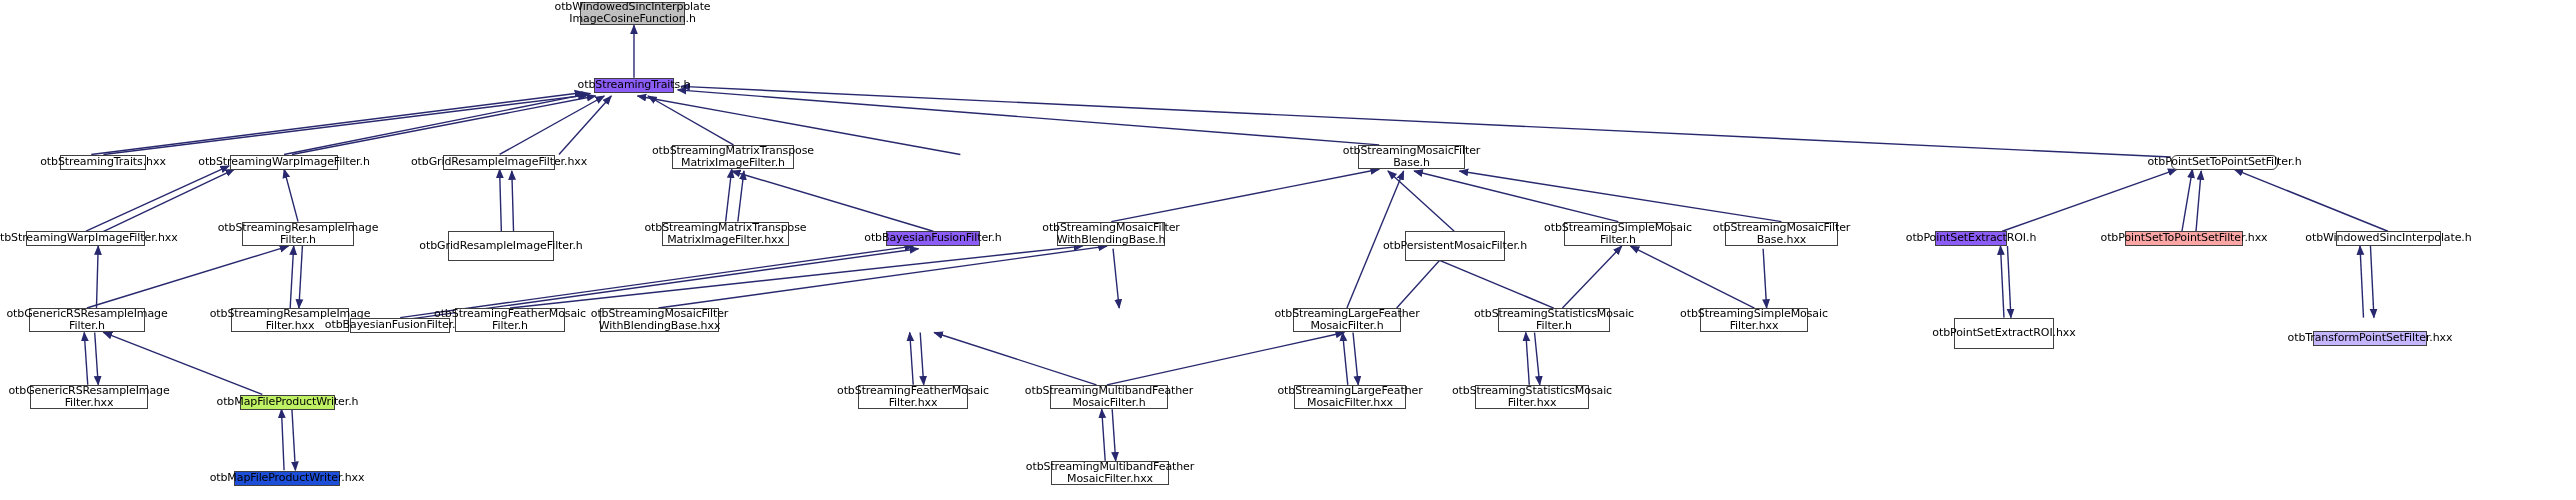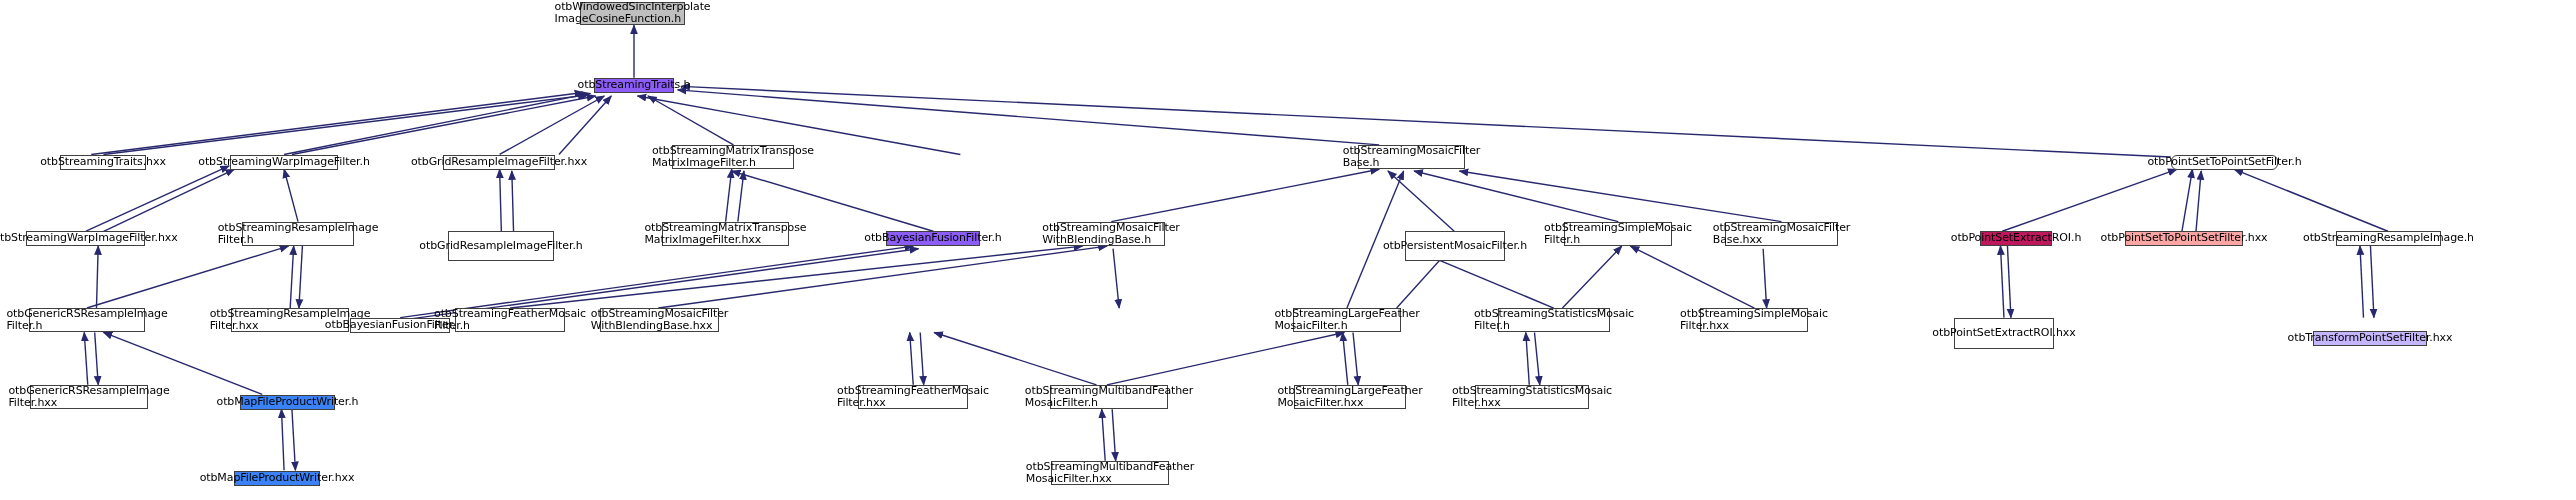--- a/index.html
+++ b/index.html
@@ -1,20 +1,20 @@
 <!DOCTYPE html>
 <html style="font-size:14px"><head>
 <meta charset="utf-8">
 <style>
   html,body{margin:0;padding:0;background:#ffffff;}
   body{font-family:"DejaVu Sans","Liberation Sans",sans-serif;}
   #graph{position:relative;width:2576px;height:500px;background:#ffffff;overflow:hidden;}
   svg#edges{position:absolute;left:0;top:0;width:2576px;height:500px;pointer-events:none;}
   .node{position:absolute;box-sizing:border-box;border:0.9px solid #404040;background:#ffffff;
-        display:flex;align-items:center;justify-content:center;text-align:left;
+        display:flex;align-items:center;justify-content:center;text-align:center;
         font-size:11px;line-height:12.2px;color:#000000;letter-spacing:-0.1px;
         padding:0.9px 2.6px;white-space:pre-line;}
   .node.root{background:#bfbfbf;border-color:#404040;}
 </style>
 </head>
 <body>
 
 <div id="graph" style="background: rgb(255, 255, 255);">
   <svg id="edges" viewBox="0 0 2951 573">
     <defs>
@@ -111,48 +111,48 @@
     <div class="node" style="left: 662px; top: 222px; width: 127px; height: 24.4px; background: rgb(255, 255, 255); border-color: rgb(64, 64, 64);">otbStreamingMatrixTranspose
 MatrixImageFilter.hxx</div>
     <div class="node" style="left: 886px; top: 231px; width: 94px; height: 15px; background: #8b5cf6; border-color: rgb(64, 64, 64);">otbBayesianFusionFilter.h</div>
     <div class="node" style="left: 1057px; top: 222px; width: 108px; height: 24.4px; background: rgb(255, 255, 255); border-color: rgb(64, 64, 64);">otbStreamingMosaicFilter
 WithBlendingBase.h</div>
     <div class="node" style="left: 1405px; top: 231px; width: 100px; height: 30px; background: rgb(255, 255, 255); border-color: rgb(64, 64, 64);">otbPersistentMosaicFilter.h</div>
     <div class="node" style="left: 1564px; top: 222px; width: 108px; height: 24.4px; background: rgb(255, 255, 255); border-color: rgb(64, 64, 64);">otbStreamingSimpleMosaic
 Filter.h</div>
     <div class="node" style="left: 1725px; top: 222px; width: 113px; height: 24.4px; background: rgb(255, 255, 255); border-color: rgb(64, 64, 64);">otbStreamingMosaicFilter
 Base.hxx</div>
-    <div class="node" style="left: 1980px; top: 231px; width: 72px; height: 15px; background: #be185d; border-color: rgb(64, 64, 64);">otbPointSetExtractROI.h</div>
+    <div class="node" style="left: 1935px; top: 231px; width: 72px; height: 15px; background: #8b5cf6; border-color: rgb(64, 64, 64);">otbPointSetExtractROI.h</div>
     <div class="node" style="left: 2125px; top: 231px; width: 118px; height: 15px; background: #fca5a5; border-color: rgb(64, 64, 64);">otbPointSetToPointSetFilter.hxx</div>
-    <div class="node" style="left: 2336px; top: 231px; width: 105px; height: 15px; background: rgb(255, 255, 255); border-color: rgb(64, 64, 64);">otbStreamingResampleImage.h</div>
+    <div class="node" style="left: 2336px; top: 231px; width: 105px; height: 15px; background: rgb(255, 255, 255); border-color: rgb(64, 64, 64);">otbWindowedSincInterpolate.h</div>
     <div class="node" style="left: 29px; top: 308px; width: 116px; height: 24.4px; background: rgb(255, 255, 255); border-color: rgb(64, 64, 64);">otbGenericRSResampleImage
 Filter.h</div>
     <div class="node" style="left: 231px; top: 308px; width: 118px; height: 24.4px; background: rgb(255, 255, 255); border-color: rgb(64, 64, 64);">otbStreamingResampleImage
 Filter.hxx</div>
     <div class="node" style="left: 350px; top: 318px; width: 100px; height: 15px; background: rgb(255, 255, 255); border-color: rgb(64, 64, 64);">otbBayesianFusionFilter.hxx</div>
     <div class="node" style="left: 455px; top: 308px; width: 110px; height: 24.4px; background: rgb(255, 255, 255); border-color: rgb(64, 64, 64);">otbStreamingFeatherMosaic
 Filter.h</div>
     <div class="node" style="left: 600px; top: 308px; width: 119px; height: 24.4px; background: rgb(255, 255, 255); border-color: rgb(64, 64, 64);">otbStreamingMosaicFilter
 WithBlendingBase.hxx</div>
     <div class="node" style="left: 1293px; top: 308px; width: 108px; height: 24.4px; background: rgb(255, 255, 255); border-color: rgb(64, 64, 64);">otbStreamingLargeFeather
 MosaicFilter.h</div>
     <div class="node" style="left: 1498px; top: 308px; width: 112px; height: 24.4px; background: rgb(255, 255, 255); border-color: rgb(64, 64, 64);">otbStreamingStatisticsMosaic
 Filter.h</div>
     <div class="node" style="left: 1700px; top: 308px; width: 108px; height: 24.4px; background: rgb(255, 255, 255); border-color: rgb(64, 64, 64);">otbStreamingSimpleMosaic
 Filter.hxx</div>
     <div class="node" style="left: 1954px; top: 318px; width: 100px; height: 31px; background: rgb(255, 255, 255); border-color: rgb(64, 64, 64);">otbPointSetExtractROI.hxx</div>
     <div class="node" style="left: 2313px; top: 331px; width: 114px; height: 15px; background: #c4b5fd; border-color: rgb(64, 64, 64);">otbTransformPointSetFilter.hxx</div>
     <div class="node" style="left: 30px; top: 385px; width: 118px; height: 24.4px; background: rgb(255, 255, 255); border-color: rgb(64, 64, 64);">otbGenericRSResampleImage
 Filter.hxx</div>
-    <div class="node" style="left: 240px; top: 395px; width: 95px; height: 15px; background: #3b82f6; border-color: rgb(64, 64, 64);">otbMapFileProductWriter.h</div>
+    <div class="node" style="left: 240px; top: 395px; width: 95px; height: 15px; background: #bef264; border-color: rgb(64, 64, 64);">otbMapFileProductWriter.h</div>
     <div class="node" style="left: 858px; top: 385px; width: 110px; height: 24.4px; background: rgb(255, 255, 255); border-color: rgb(64, 64, 64);">otbStreamingFeatherMosaic
 Filter.hxx</div>
     <div class="node" style="left: 1050px; top: 385px; width: 118px; height: 24.4px; background: rgb(255, 255, 255); border-color: rgb(64, 64, 64);">otbStreamingMultibandFeather
 MosaicFilter.h</div>
     <div class="node" style="left: 1294px; top: 385px; width: 112px; height: 24.4px; background: rgb(255, 255, 255); border-color: rgb(64, 64, 64);">otbStreamingLargeFeather
 MosaicFilter.hxx</div>
     <div class="node" style="left: 1475px; top: 385px; width: 114px; height: 24.4px; background: rgb(255, 255, 255); border-color: rgb(64, 64, 64);">otbStreamingStatisticsMosaic
 Filter.hxx</div>
-    <div class="node" style="left: 234px; top: 471px; width: 86px; height: 15px; background: #3b82f6; border-color: rgb(64, 64, 64);">otbMapFileProductWriter.hxx</div>
+    <div class="node" style="left: 234px; top: 471px; width: 106px; height: 15px; background: #1d4ed8; border-color: rgb(64, 64, 64);">otbMapFileProductWriter.hxx</div>
     <div class="node" style="left: 1051px; top: 461px; width: 118px; height: 24.4px; background: rgb(255, 255, 255); border-color: rgb(64, 64, 64);">otbStreamingMultibandFeather
 MosaicFilter.hxx</div>
   </div>
 
 
 </body></html>

